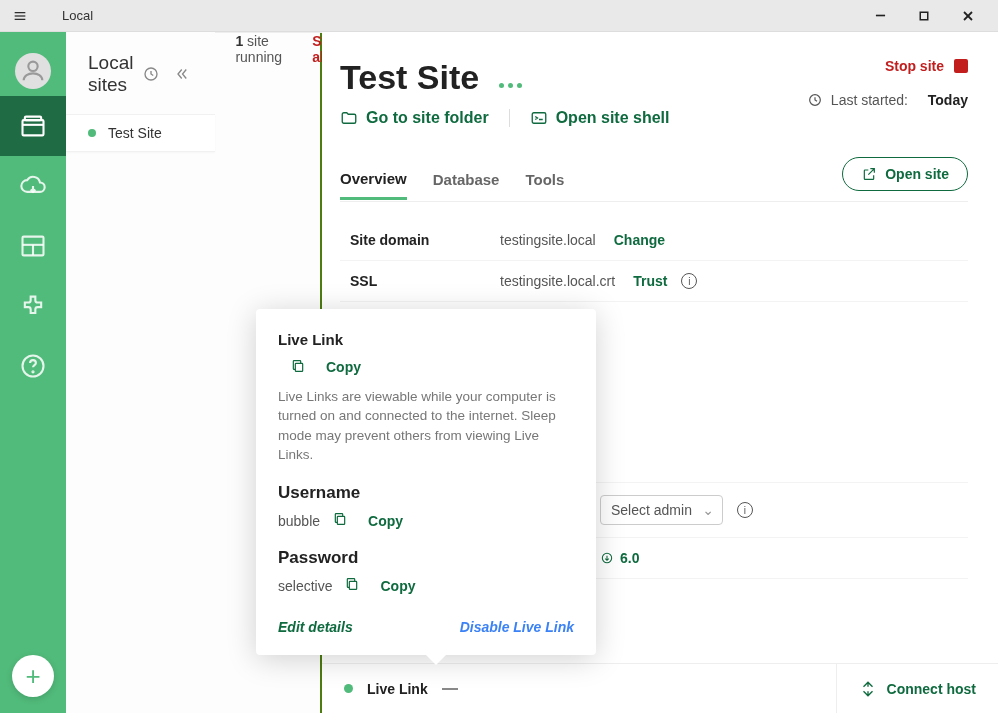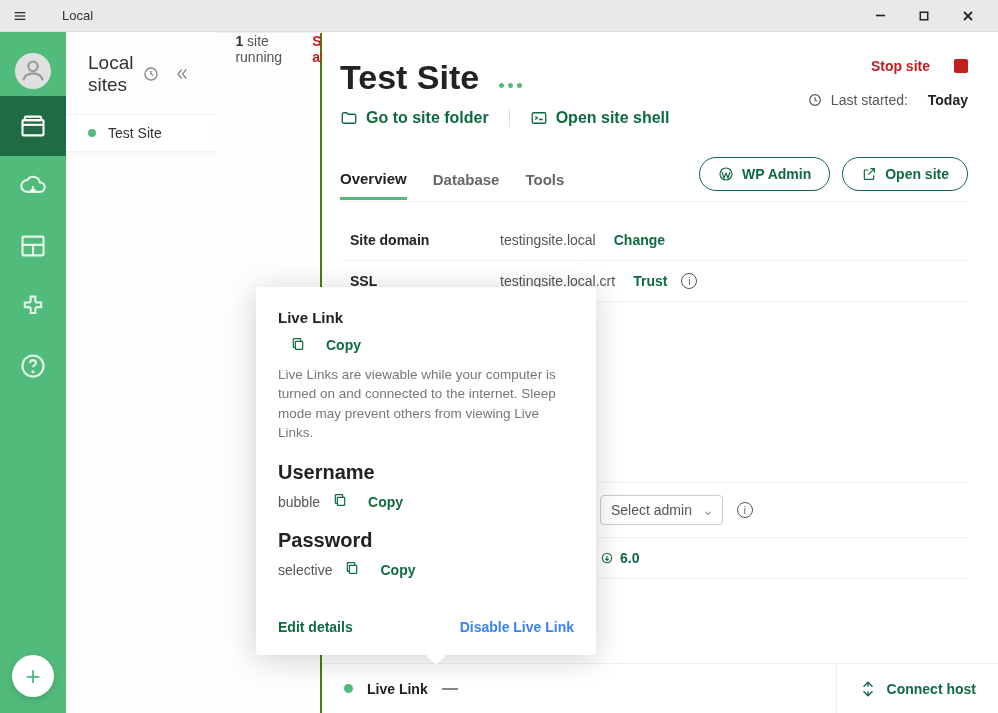--- a/index.html
+++ b/index.html
@@ -33,21 +33,21 @@
 .main { flex:1; display:flex; flex-direction:column; background:#fff; position:relative; }
 .main .content { flex:1; padding: 26px 30px 0 18px; overflow:hidden; }
 .main .top { display:flex; }
 .main .siteinfo { flex:1; }
 .main .siteinfo h1 { font-size: 34px; font-weight: 600; color:#222; display:inline-block; }
 .main .siteinfo .dots { display:inline-flex; gap:4px; margin-left:16px; vertical-align: middle; cursor:pointer; }
 .main .siteinfo .dots span { width:5px;height:5px;border-radius:50%;background:#51bb7b; }
 .main .quicklinks { margin-top: 12px; display:flex; align-items:center; gap:20px; }
 .main .quicklinks .ql { display:flex;align-items:center;gap:8px;color:#0f6b3f;font-weight:600;cursor:pointer; font-size:16px;}
 .main .quicklinks .sep { width:1px; height:18px; background:#ddd; }
-.stopsite { color:#c21e1e; font-weight:700; cursor:pointer; display:flex;align-items:center;gap:24px;text-align:right; }
+.stopsite { color:#c21e1e; font-weight:700; cursor:pointer; display:flex;align-items:center;gap:10px;text-align:right; }
 .stopsite .sq { width:14px;height:14px;background:#c21e1e;border-radius:2px; }
 .laststart { color:#555; font-size:14px; margin-top:18px; display:flex;align-items:center;gap:8px; justify-content:flex-end;}
 .laststart b { font-weight:600; color:#222; }
 .tabs-row { margin-top: 30px; display:flex; align-items:center; border-bottom:1px solid #eee; }
 .tabs-row .tab { padding: 10px 0; margin-right: 26px; font-size:15px; font-weight:700; color:#666; cursor:pointer; margin-bottom:-1px;}
 .tabs-row .tab.active { color:#222; border-bottom: 3px solid #51bb7b; }
 .tabs-row .rbtns { margin-left:auto; display:flex; gap:12px; padding-bottom:10px;}
 .rbtn { border:1.5px solid #0f6b3f; color:#0f6b3f; background:#fff; border-radius:24px; padding:8px 18px; font-size:14px; font-weight:700; cursor:pointer; display:flex;align-items:center;gap:8px; }
 .details { margin-top: 18px; }
 .detail-row { display:flex; align-items:center; padding: 12px 10px; border-bottom:1px solid #f3f3f3; }
@@ -62,23 +62,23 @@
 .bottombar .ll { font-weight:700; color:#222; }
 .bottombar .line { width:16px;height:2px;background:#888; }
 .bottombar .connect { margin-left:auto; color:#0f6b3f; font-weight:700; display:flex;align-items:center;gap:10px;cursor:pointer; padding-left:22px; border-left:1px solid #eee; height:100%;}
 .popover { position:absolute; left: -66px; bottom: 58px; width: 340px; background:#fff; border-radius:4px; box-shadow: 0 4px 30px rgba(0,0,0,0.18); padding: 22px 22px 20px; }
 .popover::after { content:''; position:absolute; bottom:-10px; left:170px; width:0;height:0;border-left:10px solid transparent;border-right:10px solid transparent;border-top:10px solid #fff; }
 .popover h4 { font-size:15px; font-weight:600; color:#222; margin-bottom:10px; }
 .popover .url { color:#0f6b3f; font-weight:700; font-size:15px; }
 .popover .copy { color:#0f6b3f; font-weight:700; font-size:14px; display:inline-flex;align-items:center;gap:20px;cursor:pointer;margin-left:12px; }
 .popover .desc { color:#777; font-size:13.5px; line-height:1.45; margin-top:10px; }
 .popover .field { margin-top: 18px; }
-.popover .field .flabel { font-weight:600; color:#222; font-size:20px; margin-bottom:8px; }
+.popover .field .flabel { font-weight:600; color:#222; font-size:17px; margin-bottom:8px; }
 .popover .field .fval { color:#555; font-size:14px; display:flex;align-items:center; }
-.popover .actions { margin-top: 40px; display:flex; justify-content:space-between; }
+.popover .actions { margin-top: 24px; display:flex; justify-content:space-between;font-style:italic; }
 .popover .edit { color:#0f6b3f; font-weight:700; cursor:pointer; }
 .popover .disable { color:#3b82f6; font-weight:700; cursor:pointer; }
 svg { stroke: currentColor; fill: none; stroke-width: 1.8; }
 .copy-icon svg { width:16px;height:16px; }
 </style>
 </head>
 <body>
 
 <div class="titlebar">
   <div class="menu-btn">
@@ -229,27 +229,20 @@
         </div>
       </div>
 
       <div class="tabs-row">
         <div class="tab active">Overview</div>
         <div class="tab">Database</div>
         <div class="tab">Tools</div>
         <div class="rbtns">
           <div class="rbtn">
             <svg viewBox="0 0 24 24" width="16" height="16">
-                <circle cx="12" cy="12" r="9"></circle>
-                <path d="M6 9l3 9 3-7 3 7 3-9"></path>
-              </svg>
-            <span>WP Admin</span>
-          </div>
-          <div class="rbtn">
-            <svg viewBox="0 0 24 24" width="16" height="16">
                 <path d="M14 4h6v6M20 4l-9 9M19 14v5a1 1 0 01-1 1H6a1 1 0 01-1-1V7a1 1 0 011-1h5"></path>
               </svg>
             <span>Open site</span>
           </div>
         </div>
       </div>
 
       <div class="details">
         <div class="detail-row">
           <div class="lbl">Site domain</div>

